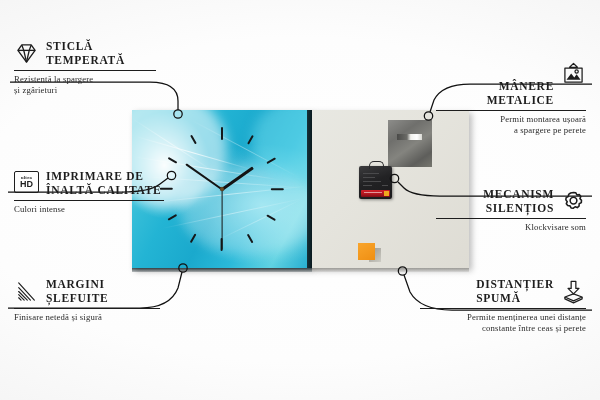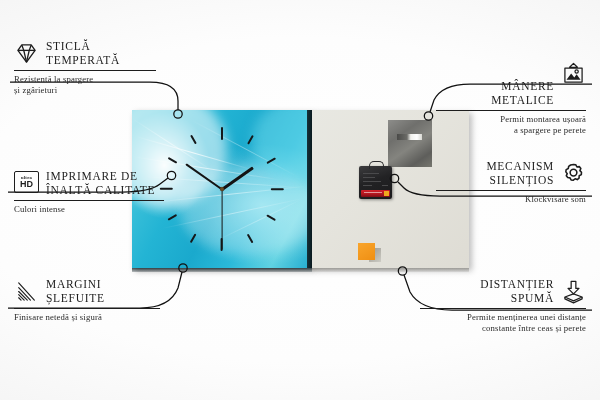--- a/index.html
+++ b/index.html
@@ -59,21 +59,21 @@
 
   .foam{position:absolute;left:46px;top:133px;width:17px;height:17px;
     background:linear-gradient(150deg,#f9a52c,#ef8f13);}
   .foam-shadow{position:absolute;left:57px;top:138px;width:12px;height:14px;
     background:linear-gradient(135deg,rgba(140,138,130,.85),rgba(170,168,160,.35));}
 
   
   .callout{position:absolute;}
   .co-head{display:flex;align-items:center;gap:7px;}
   .co-head.right{justify-content:flex-end;}
-  .co-title{font-family:"Liberation Serif",serif;font-weight:400;font-size:11.5px;
+  .co-title{font-family:"Liberation Serif",serif;font-weight:700;font-size:11.5px;
     letter-spacing:.7px;color:#1d1d1d;line-height:13.5px;text-transform:uppercase;}
   .co-rule{height:1.15px;background:#1d1d1d;margin:3px 0 3px;}
   .co-sub{font-family:"Liberation Serif",serif;font-size:8.7px;color:#2a2a2a;
     line-height:10.6px;letter-spacing:.15px;}
   .co-sub.right{text-align:right;}
   .icon{width:25px;height:25px;flex:0 0 25px;display:block;}
   .icon svg{display:block;width:100%;height:100%;}
 
   .leader{position:absolute;overflow:visible;pointer-events:none;}
   .leader path{fill:none;stroke:#111;stroke-width:1.25px;}
@@ -249,21 +249,21 @@
           <circle cx="20" cy="13.5" r="2.1"></circle>
         </g>
           </svg>
       </span>
     </div>
     <div class="co-rule" style="width:150px;margin-left:auto;"></div>
     <div class="co-sub right">Permit montarea ușoară</div>
     <div class="co-sub right">a spargere pe perete</div>
   </div>
 
-  <div class="callout" style="left:436px;top:160px;width:150px;">
+  <div class="callout" style="left:436px;top:188px;width:150px;">
     <div class="co-head right">
       <div style="text-align:right;">
         <div class="co-title">MECANISM</div>
         <div class="co-title">SILENȚIOS</div>
       </div>
       <span class="icon">
         <svg viewBox="0 0 32 32">
             <g fill="none" stroke="#1d1d1d" stroke-width="2" stroke-linejoin="round">
           <path d="M16 4.5 L19 4.9 L20.4 7.7 L23.4 7.2 L25.4 9.6 L24.2 12.3 L26.2 14.5 L26 17.5
                    L23.3 18.9 L23.1 21.9 L20.8 23.8 L18.1 22.7 L15.8 24.6 L12.9 24.3 L11.5 21.6
@@ -272,21 +272,21 @@
         </g>
           </svg>
       </span>
     </div>
     <div class="co-rule" style="width:150px;margin-left:auto;"></div>
     <div class="co-sub right">Klockvisare som</div>
   </div>
 
   <div class="callout" style="left:420px;top:278px;width:166px;">
     <div class="co-head right">
-      <div style="text-align:right;">
+      <div style="text-align:left;">
         <div class="co-title">DISTANȚIER</div>
         <div class="co-title">SPUMĂ</div>
       </div>
       <span class="icon">
         <svg viewBox="0 0 32 32">
             <g fill="none" stroke="#1d1d1d" stroke-width="1.6" stroke-linejoin="round">
           <path d="M13 3 L19 3 L19 12 L23 12 L16 19 L9 12 L13 12 Z"></path>
           <path d="M16 19 L27 23 L16 28 L5 23 Z"></path>
           <path d="M5 23 L5 25.5 L16 30.5 L27 25.5 L27 23"></path>
         </g>

